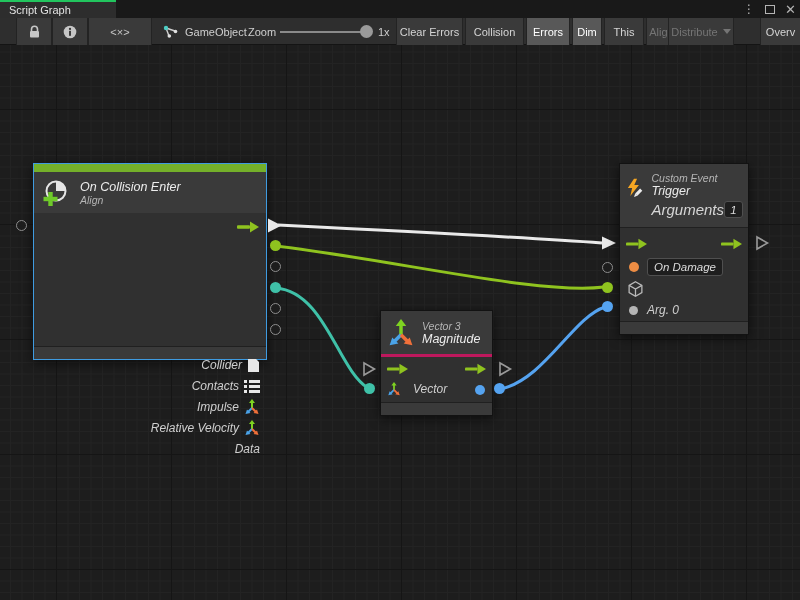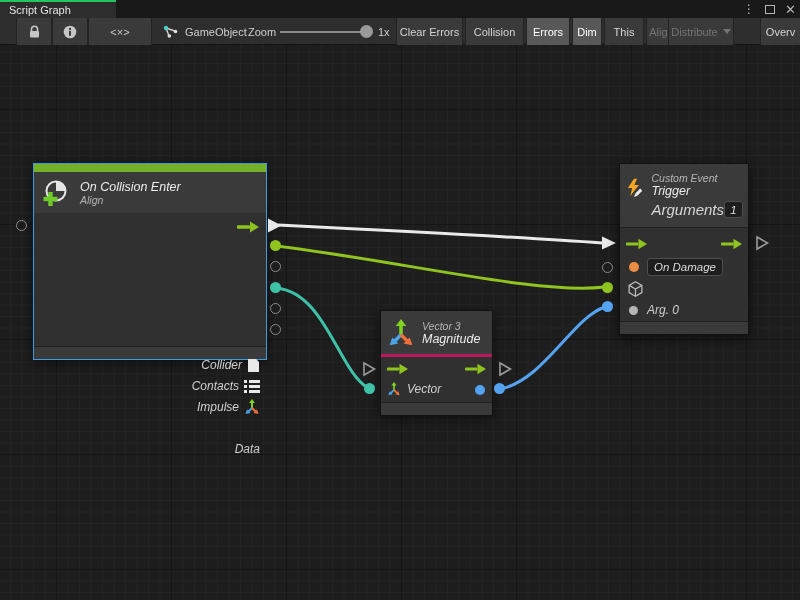--- a/index.html
+++ b/index.html
@@ -192,20 +192,31 @@
         <span class="plabel">Impulse</span>
         <svg width="16" height="16" viewBox="0 0 16 16">
           <path d="M8 9 V3" stroke="#7ed321" stroke-width="2"></path>
             <polygon points="5,4 8,0 11,4" fill="#7ed321"></polygon>
           <path d="M8 9 L4 13" stroke="#4aa3e8" stroke-width="2"></path>
             <polygon points="3,10.5 1.5,15 6.5,14" fill="#4aa3e8"></polygon>
           <path d="M8 9 L12 13" stroke="#f0703a" stroke-width="2"></path>
             <polygon points="13,10.5 14.5,15 9.5,14" fill="#f0703a"></polygon>
         </svg>
       </div>
+      <div class="prow" style="top:254px">
+        <span class="plabel">Relative Velocity</span>
+        <svg width="16" height="16" viewBox="0 0 16 16">
+          <path d="M8 9 V3" stroke="#7ed321" stroke-width="2"></path>
+            <polygon points="5,4 8,0 11,4" fill="#7ed321"></polygon>
+          <path d="M8 9 L4 13" stroke="#4aa3e8" stroke-width="2"></path>
+            <polygon points="3,10.5 1.5,15 6.5,14" fill="#4aa3e8"></polygon>
+          <path d="M8 9 L12 13" stroke="#f0703a" stroke-width="2"></path>
+            <polygon points="13,10.5 14.5,15 9.5,14" fill="#f0703a"></polygon>
+        </svg>
+      </div>
       <div class="prow" style="top:275px">
         <span class="plabel">Data</span>
       </div>
       <div class="node-footer"></div>
     </div>
 
     <div class="dot hollow" style="left:16px;top:175px"></div>
     <svg class="abs" style="left:266px;top:172px" width="17" height="17" viewBox="0 0 17 17">
       <polygon points="2,1.5 15.5,8.5 2,15.5" fill="#e9e9e9"></polygon>
     </svg>
@@ -231,21 +242,21 @@
         </div>
       </div>
       <svg class="abs" style="left:6px;top:52px" width="21" height="12" viewBox="0 0 22 12">
         <rect x="0" y="4.3" width="13" height="3.4" rx="1" fill="#8fc31f"></rect>
           <polygon points="13,0.5 22,6 13,11.5" fill="#8fc31f"></polygon>
       </svg>
       <svg class="abs" style="right:6px;top:52px" width="21" height="12" viewBox="0 0 22 12">
         <rect x="0" y="4.3" width="13" height="3.4" rx="1" fill="#8fc31f"></rect>
           <polygon points="13,0.5 22,6 13,11.5" fill="#8fc31f"></polygon>
       </svg>
-      <div class="abs" style="left:6px;top:71px;display:flex;align-items:flex-start;gap:6px">
+      <div class="abs" style="left:6px;top:71px;display:flex;align-items:flex-start;gap:12px">
         <svg width="14" height="14" viewBox="0 0 16 16">
           <path d="M8 9 V3" stroke="#7ed321" stroke-width="2"></path>
             <polygon points="5,4 8,0 11,4" fill="#7ed321"></polygon>
           <path d="M8 9 L4 13" stroke="#4aa3e8" stroke-width="2"></path>
             <polygon points="3,10.5 1.5,15 6.5,14" fill="#4aa3e8"></polygon>
           <path d="M8 9 L12 13" stroke="#f0703a" stroke-width="2"></path>
             <polygon points="13,10.5 14.5,15 9.5,14" fill="#f0703a"></polygon>
         </svg>
         <span class="plabel">Vector</span>
       </div>

